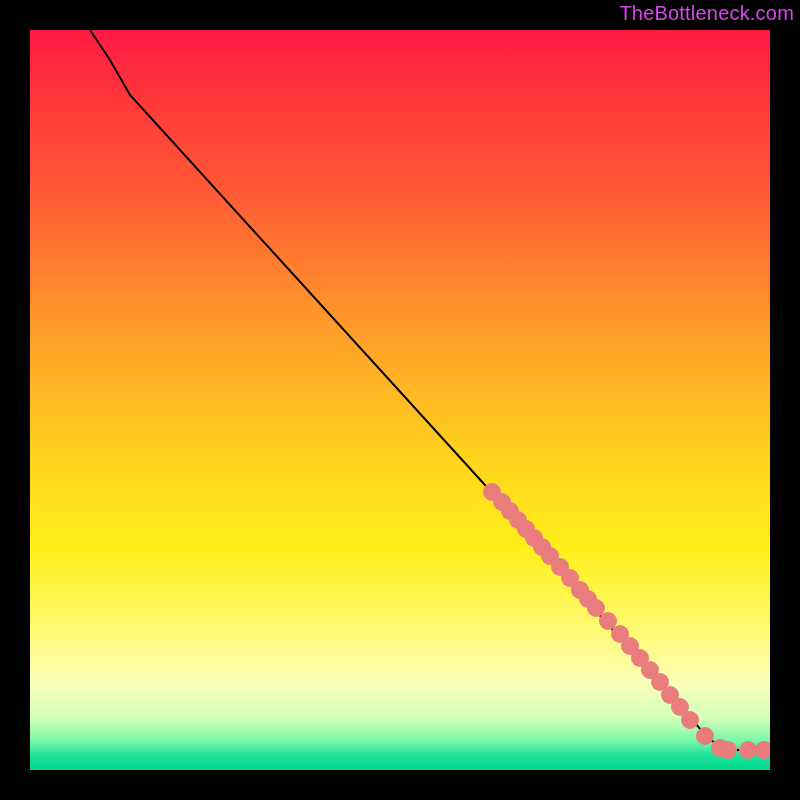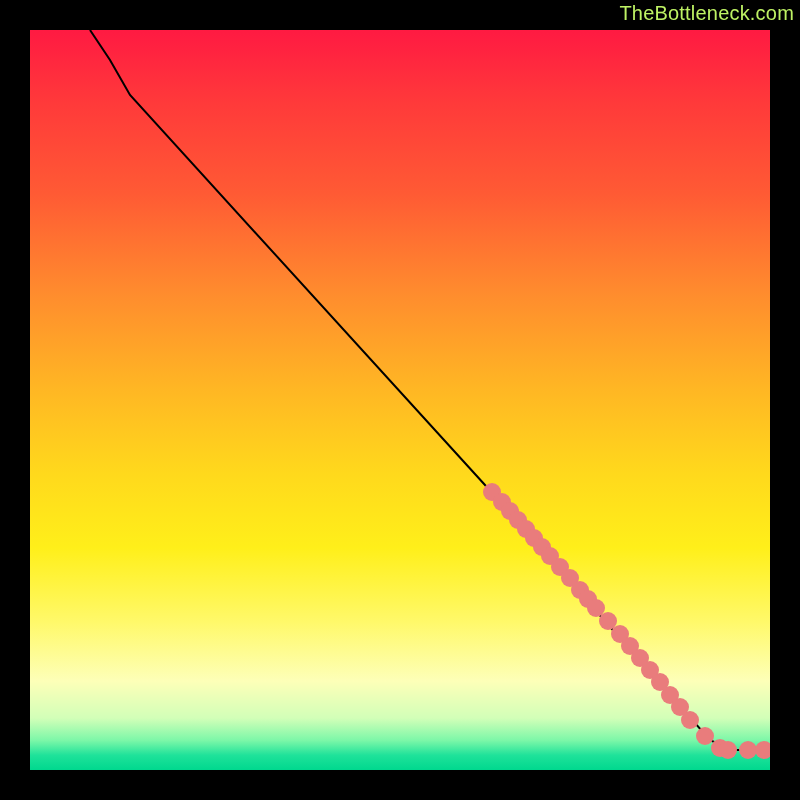--- a/index.html
+++ b/index.html
@@ -57,21 +57,21 @@
     stroke-width: 2;
   }
   .dot {
     fill: #e97c7c;
     stroke: none;
   }
   .watermark {
     position: absolute;
     top: 2px;
     right: 6px;
-    color: #bef264;
+    color: #d946ef;
     font-size: 20px;
     font-weight: 500;
     letter-spacing: 0.2px;
     user-select: none;
   }
 </style>
 </head>
 <body>
 
 <div class="frame">

